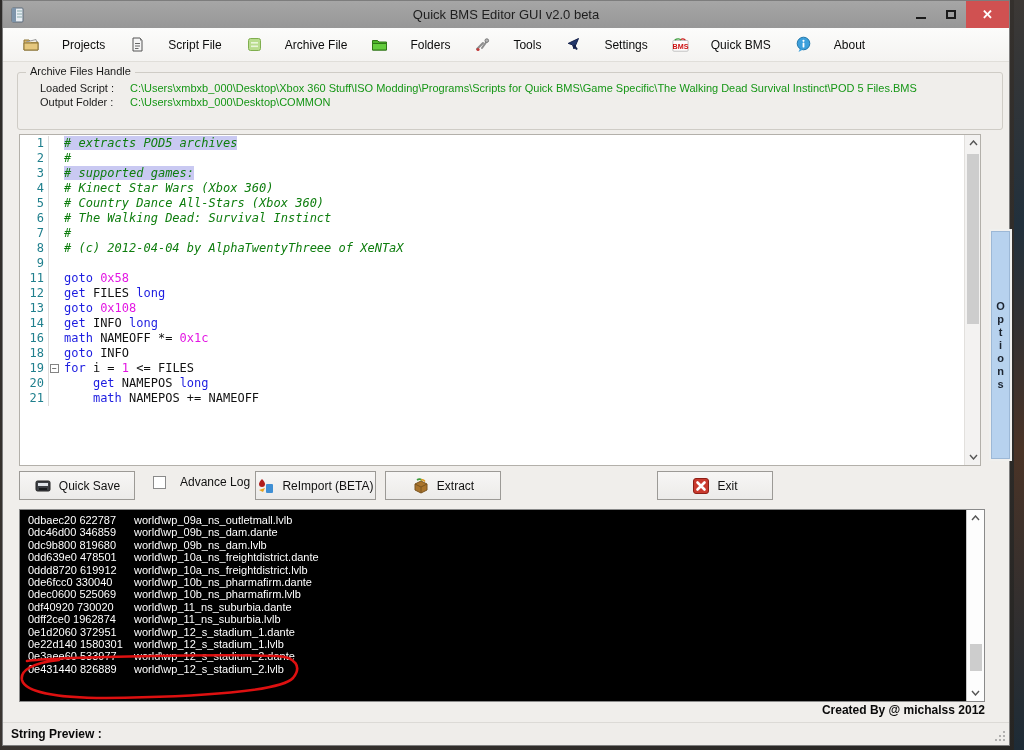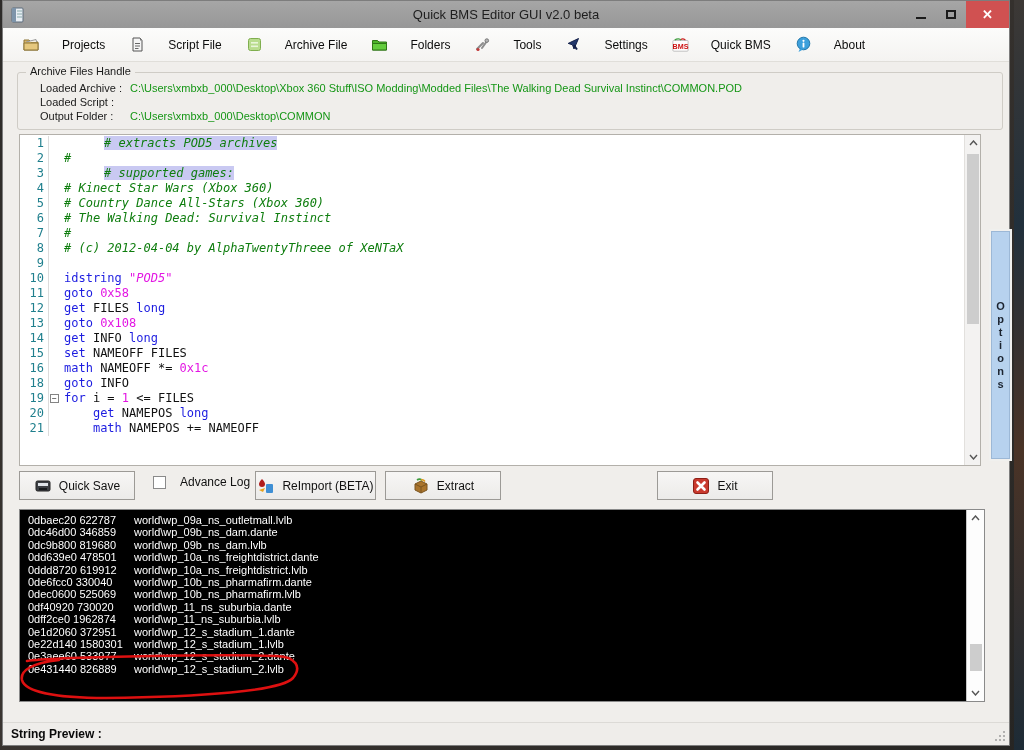--- a/index.html
+++ b/index.html
@@ -55,21 +55,21 @@
   .ed-fold { width:12px; flex:0 0 auto; border-left:1px solid #dcdcdc; position:relative; }
   .fold-box { position:absolute; left:1px; top:3px; width:9px; height:9px;
     border:1px solid #848484; background:#fff; font-size:8px; line-height:7px;
     text-align:center; color:#333; }
   .ed-code { flex:1; padding-left:4px; }
   .tok-c { color:var(--comment-green,#0e7d0e); font-style:italic; }
   .tok-k { color:var(--keyword-blue,#1d1de0); }
   .tok-n { color:var(--number-magenta,#e316e3); }
   .tok-s { color:var(--number-magenta,#e316e3); font-style:italic; }
   .tok-p { color:#111; }
-  .ed-row.hl .ed-code { background:transparent;margin-left:40px; }
+  .ed-row.hl .ed-code { background:transparent; }
   .ed-row.hl .ed-code .hlwrap { background:var(--highlight-lavender,#c9c9f2); }
 
   
   .vscroll { position:absolute; top:0; bottom:0; right:0; width:16px; background:#f3f2f1;
     border-left:1px solid #e2e0dd; }
   .sb-arrow { position:absolute; left:0; width:16px; height:16px; display:flex;
     align-items:center; justify-content:center; color:#555; }
   .sb-arrow svg { width:9px; height:6px; }
   .sb-up { top:0; } .sb-down { bottom:0; }
   .sb-thumb { position:absolute; left:2px; width:12px; background:#cdcdcd; }
@@ -233,50 +233,45 @@
           </svg>
         </span>
         <span>About</span>
       </div>
     </div>
 
   <div class="groupbox">
     <span class="legend">Archive Files Handle</span>
     <div class="paths" id="paths">
         <div class="path-row">
-          <span class="path-label">Loaded Archive :</span>
-          <span class="path-value">C:\Users\xmbxb_000\Desktop\Xbox 360 Stuff\ISO Modding\Modded Files\The Walking Dead Survival Instinct\COMMON.POD</span>
-        </div>
-        <div class="path-row">
           <span class="path-label">Loaded Script :</span>
+          <span class="path-value">C:\Users\xmbxb_000\Desktop\Xbox 360 Stuff\ISO Modding\Programs\Scripts for Quick BMS\Game Specific\The Walking Dead Survival Instinct\POD 5 Files.BMS</span>
         </div>
         <div class="path-row">
           <span class="path-label">Output Folder :</span>
           <span class="path-value">C:\Users\xmbxb_000\Desktop\COMMON</span>
         </div>
       </div>
   </div>
 
   <div class="editor">
     <div class="ed-lines" id="ed-lines">
         <div class="ed-row hl"><span class="ed-ln">1</span><span class="ed-fold"></span><span class="ed-code"><span class="hlwrap"><span class="tok-c"># extracts POD5 archives</span></span></span></div>
         <div class="ed-row"><span class="ed-ln">2</span><span class="ed-fold"></span><span class="ed-code"><span><span class="tok-c">#</span></span></span></div>
         <div class="ed-row hl"><span class="ed-ln">3</span><span class="ed-fold"></span><span class="ed-code"><span class="hlwrap"><span class="tok-c"># supported games:</span></span></span></div>
         <div class="ed-row"><span class="ed-ln">4</span><span class="ed-fold"></span><span class="ed-code"><span><span class="tok-c"># Kinect Star Wars (Xbox 360)</span></span></span></div>
         <div class="ed-row"><span class="ed-ln">5</span><span class="ed-fold"></span><span class="ed-code"><span><span class="tok-c"># Country Dance All-Stars (Xbox 360)</span></span></span></div>
         <div class="ed-row"><span class="ed-ln">6</span><span class="ed-fold"></span><span class="ed-code"><span><span class="tok-c"># The Walking Dead: Survival Instinct</span></span></span></div>
         <div class="ed-row"><span class="ed-ln">7</span><span class="ed-fold"></span><span class="ed-code"><span><span class="tok-c">#</span></span></span></div>
         <div class="ed-row"><span class="ed-ln">8</span><span class="ed-fold"></span><span class="ed-code"><span><span class="tok-c"># (c) 2012-04-04 by AlphaTwentyThreee of XeNTaX</span></span></span></div>
         <div class="ed-row"><span class="ed-ln">9</span><span class="ed-fold"></span><span class="ed-code"><span></span></span></div>
-        <div class="ed-row"><span class="ed-ln">10</span><span class="ed-fold"></span><span class="ed-code"><span><span class="tok-k">idstring</span><span class="tok-s"> "POD5"</span></span></span></div>
         <div class="ed-row"><span class="ed-ln">11</span><span class="ed-fold"></span><span class="ed-code"><span><span class="tok-k">goto</span><span class="tok-n"> 0x58</span></span></span></div>
         <div class="ed-row"><span class="ed-ln">12</span><span class="ed-fold"></span><span class="ed-code"><span><span class="tok-k">get</span><span class="tok-p"> FILES </span><span class="tok-k">long</span></span></span></div>
         <div class="ed-row"><span class="ed-ln">13</span><span class="ed-fold"></span><span class="ed-code"><span><span class="tok-k">goto</span><span class="tok-n"> 0x108</span></span></span></div>
         <div class="ed-row"><span class="ed-ln">14</span><span class="ed-fold"></span><span class="ed-code"><span><span class="tok-k">get</span><span class="tok-p"> INFO </span><span class="tok-k">long</span></span></span></div>
-        <div class="ed-row"><span class="ed-ln">15</span><span class="ed-fold"></span><span class="ed-code"><span><span class="tok-k">set</span><span class="tok-p"> NAMEOFF FILES</span></span></span></div>
         <div class="ed-row"><span class="ed-ln">16</span><span class="ed-fold"></span><span class="ed-code"><span><span class="tok-k">math</span><span class="tok-p"> NAMEOFF *= </span><span class="tok-n">0x1c</span></span></span></div>
         <div class="ed-row"><span class="ed-ln">18</span><span class="ed-fold"></span><span class="ed-code"><span><span class="tok-k">goto</span><span class="tok-p"> INFO</span></span></span></div>
         <div class="ed-row"><span class="ed-ln">19</span><span class="ed-fold"><span class="fold-box">−</span></span><span class="ed-code"><span><span class="tok-k">for</span><span class="tok-p"> i = </span><span class="tok-n">1</span><span class="tok-p"> &lt;= FILES</span></span></span></div>
         <div class="ed-row"><span class="ed-ln">20</span><span class="ed-fold"></span><span class="ed-code"><span><span class="tok-p">    </span><span class="tok-k">get</span><span class="tok-p"> NAMEPOS </span><span class="tok-k">long</span></span></span></div>
         <div class="ed-row"><span class="ed-ln">21</span><span class="ed-fold"></span><span class="ed-code"><span><span class="tok-p">    </span><span class="tok-k">math</span><span class="tok-p"> NAMEPOS += NAMEOFF</span></span></span></div>
       </div>
     <div class="vscroll">
       <span class="sb-arrow sb-up">
           <svg viewBox="0 0 9 6">
             <polyline points="1,5 4.5,1 8,5" fill="none" stroke="#555" stroke-width="1.4"></polyline>
@@ -367,20 +362,21 @@
             <polyline points="1,1 4.5,5 8,1" fill="none" stroke="#555" stroke-width="1.4"></polyline>
           </svg>
         </span>
     </div>
   </div>
 
   <svg class="annotation-svg" viewBox="0 0 310 60">
     <path d="M 16 14 C 40 10, 210 7, 266 9 C 285 10, 291 20, 282 31 C 270 44, 190 50, 95 51 C 45 51, 14 45, 11 33 C 9 24, 20 16, 48 13" fill="none" stroke="#dd1010" stroke-width="2.6" stroke-linecap="round"></path>
   </svg>
 
+  <div class="credit">Created By @ michalss 2012</div>
 
   <div class="statusbar">
     <span class="sp-label">String Preview :</span>
     <span class="grip">
       <i style="right:0;bottom:0;"></i>
         <i style="right:4px;bottom:0;"></i>
         <i style="right:8px;bottom:0;"></i>
       <i style="right:0;bottom:4px;"></i>
         <i style="right:4px;bottom:4px;"></i>
         <i style="right:0;bottom:8px;"></i>

